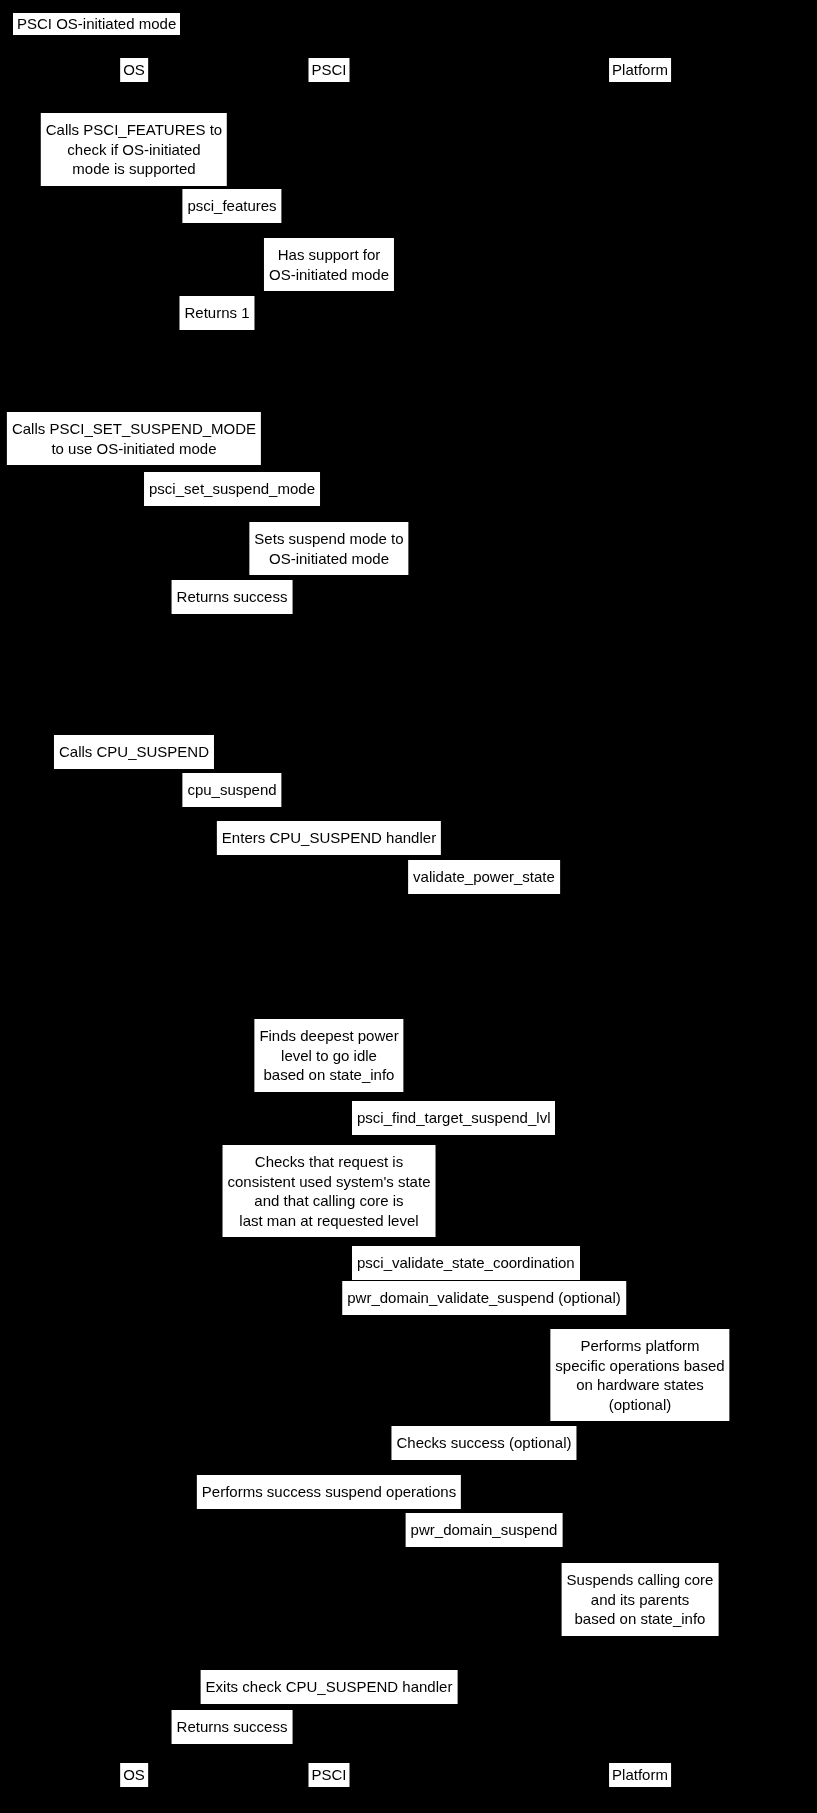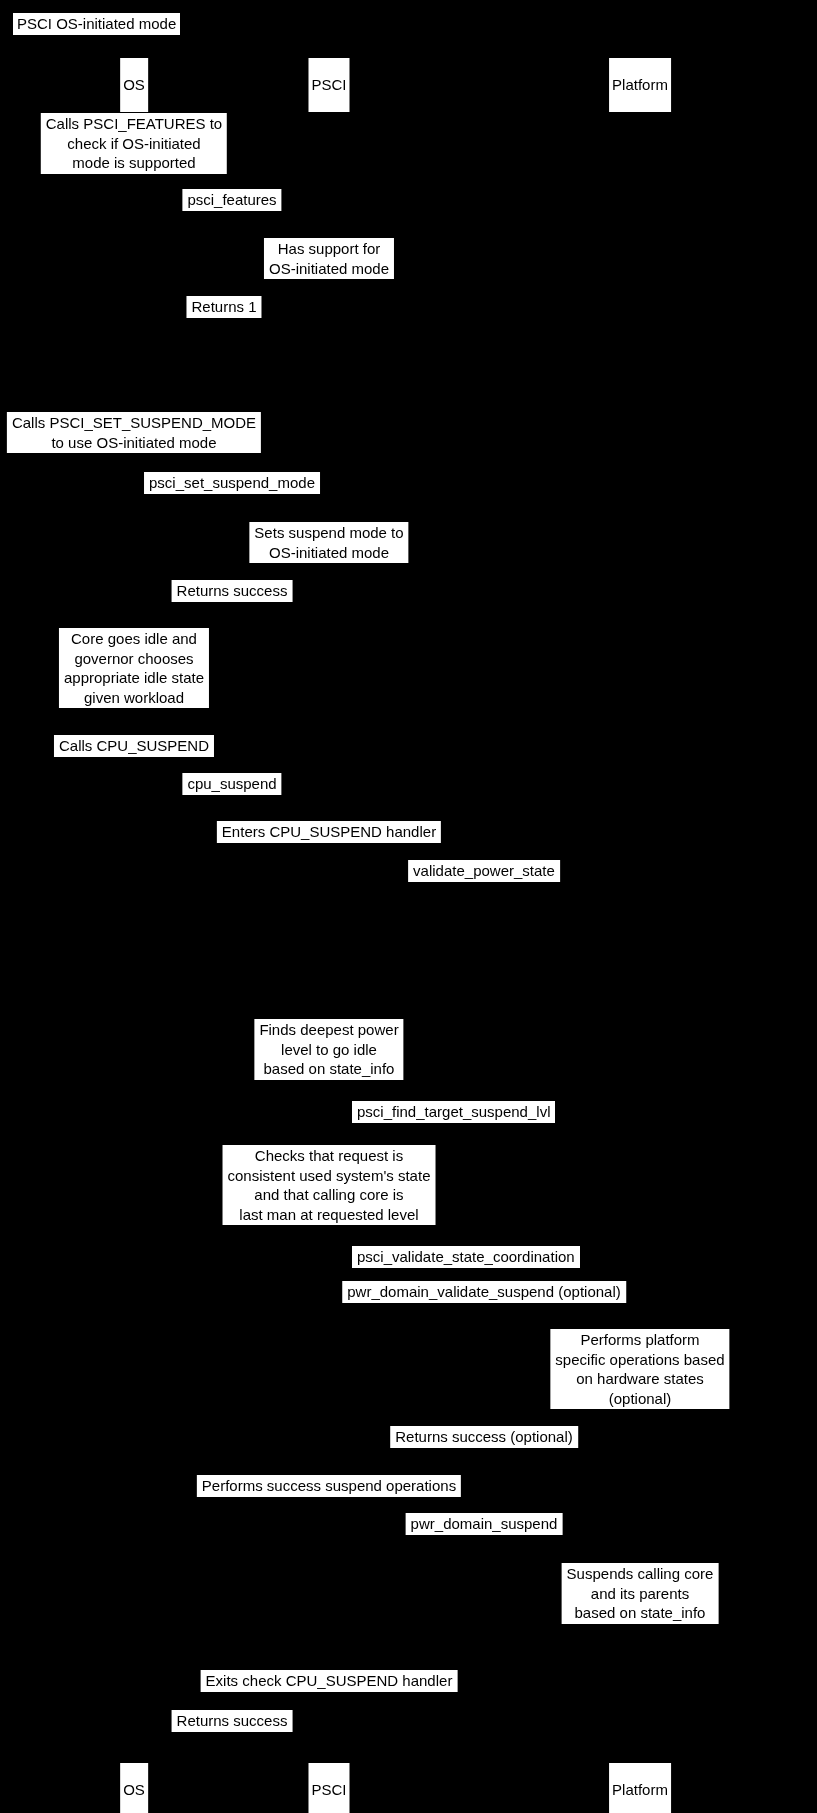--- a/index.html
+++ b/index.html
@@ -18,28 +18,28 @@
     overflow:hidden;
   }
   .box{
     position:absolute;
     background:var(--box-bg);
     color:var(--box-text);
     font-size:15px;
     line-height:19.5px;
     white-space:pre;
     text-align:center;
-    padding:1px 5px;
+    padding:7px 5px;
   }
   
   .c{transform:translateX(-50%);}
   
   .l{transform:none;}
   .actor{
-    padding:17px 3px;
+    padding:2px 3px;
   }
   .title{
     padding:1px 4px;
   }
 </style>
 </head>
 <body>
 
 <div id="canvas">
 
@@ -51,37 +51,33 @@
 
   <div class="box c" style="left:134px;top:113px">Calls PSCI_FEATURES to
 check if OS-initiated
 mode is supported</div>
 
   <div class="box c" style="left:232px;top:189px">psci_features</div>
 
   <div class="box c" style="left:329px;top:238px">Has support for
 OS-initiated mode</div>
 
-  <div class="box c" style="left:224px;top:296px">Returns 1</div>
+  <div class="box c" style="left:217px;top:296px">Returns 1</div>
 
 
   <div class="box c" style="left:134px;top:412px">Calls PSCI_SET_SUSPEND_MODE
 to use OS-initiated mode</div>
 
   <div class="box c" style="left:232px;top:472px">psci_set_suspend_mode</div>
 
   <div class="box c" style="left:329px;top:522px">Sets suspend mode to
 OS-initiated mode</div>
 
   <div class="box c" style="left:232px;top:580px">Returns success</div>
 
-  <div class="box c" style="left:134px;top:628px">Core goes idle and
-governor chooses
-appropriate idle state
-given workload</div>
 
   <div class="box c" style="left:134px;top:735px">Calls CPU_SUSPEND</div>
 
   <div class="box c" style="left:232px;top:773px">cpu_suspend</div>
 
   <div class="box c" style="left:329px;top:821px">Enters CPU_SUSPEND handler</div>
 
   <div class="box c" style="left:484px;top:860px">validate_power_state</div>
 
 
@@ -98,21 +94,21 @@
 
   <div class="box l" style="left:352px;top:1246px">psci_validate_state_coordination</div>
 
   <div class="box c" style="left:484px;top:1281px">pwr_domain_validate_suspend (optional)</div>
 
   <div class="box c" style="left:640px;top:1329px">Performs platform
 specific operations based
 on hardware states
 (optional)</div>
 
-  <div class="box c" style="left:484px;top:1426px">Returns success (optional)</div>
+  <div class="box c" style="left:484px;top:1426px">Checks success (optional)</div>
 
   <div class="box c" style="left:329px;top:1475px">Performs success suspend operations</div>
 
   <div class="box c" style="left:484px;top:1513px">pwr_domain_suspend</div>
 
   <div class="box c" style="left:640px;top:1563px">Suspends calling core
 and its parents
 based on state_info</div>
 
   <div class="box c" style="left:329px;top:1670px">Exits check CPU_SUSPEND handler</div>

